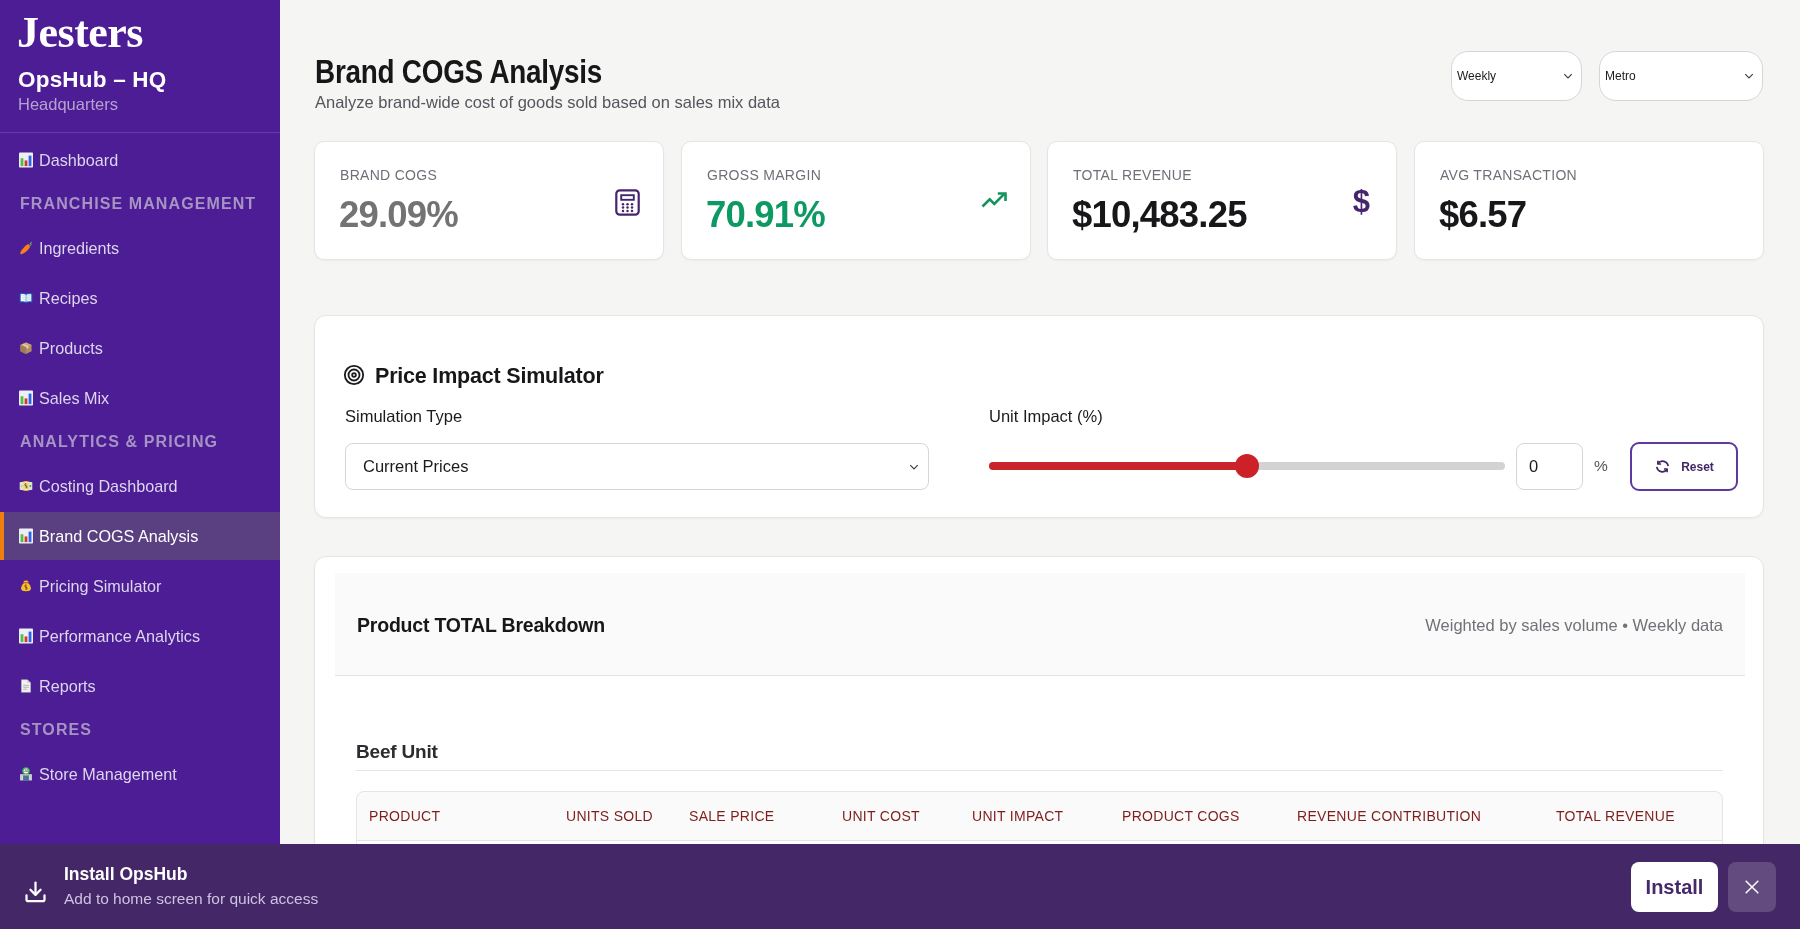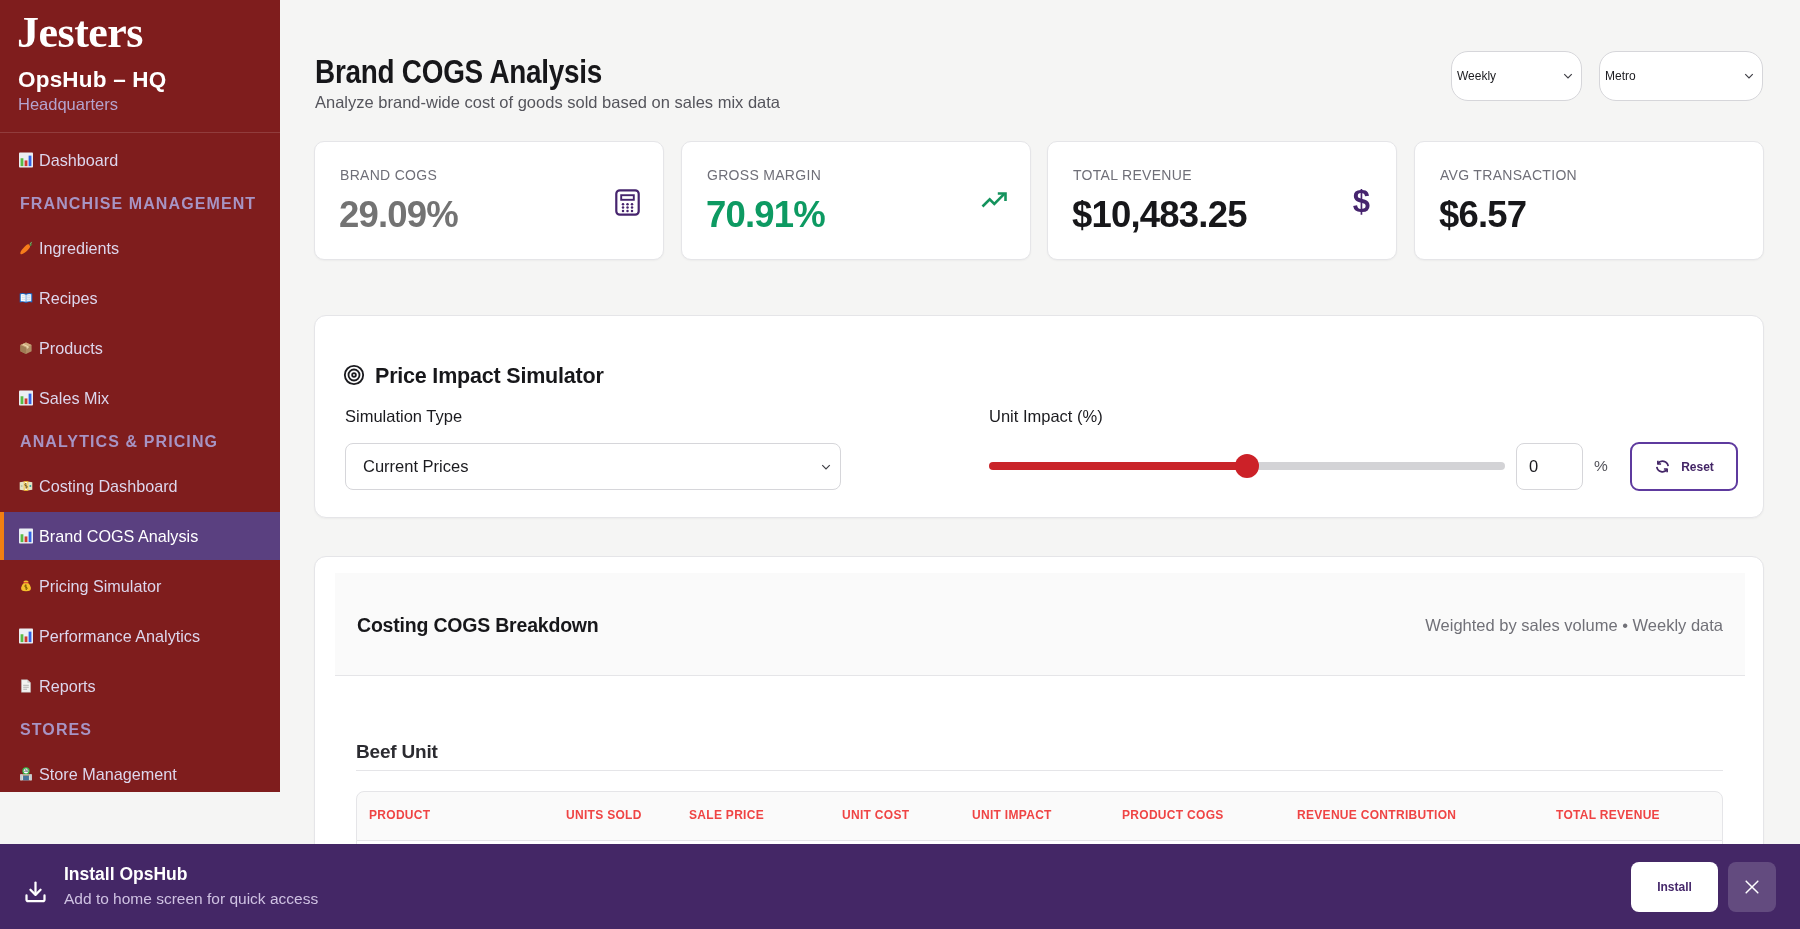--- a/index.html
+++ b/index.html
@@ -1,21 +1,21 @@
 <!DOCTYPE html>
 <html><head>
 <meta charset="utf-8">
 <style>
 * { margin:0; padding:0; box-sizing:border-box; }
 html,body { width:1800px; height:929px; overflow:hidden; }
 body { font-family:"Liberation Sans", sans-serif; background:#f5f5f4; position:relative; }
 .app { position:absolute; inset:0; width:1800px; height:929px; }
 
 
-.sidebar { position:absolute; left:0; top:0; width:280px; height:792px; background:#7f1d1d; z-index:5; }
+.sidebar { position:absolute; left:0; top:0; width:280px; height:929px; background:#4c1d95; z-index:5; }
 .logo { position:absolute; left:17px; top:7px; font-family:"Liberation Serif", serif; font-weight:700; font-size:44px; color:#fff; letter-spacing:-.5px; }
 .hub { position:absolute; left:18px; top:67px; font-size:22.5px; font-weight:700; color:#fff; letter-spacing:.2px; }
 .hq { position:absolute; left:18px; top:95px; font-size:16.5px; color:#b5a3ce; }
 .sdiv { position:absolute; left:0; top:132px; width:280px; height:1px; background:rgba(255,255,255,.14); }
 .nav { position:absolute; left:0; top:136px; width:280px; }
 .nav-item { height:48px; margin-bottom:2px; display:flex; align-items:center; padding-left:19px; color:#ddd6ec; font-size:16.2px; }
 .nav-item .ic { width:14px; height:16px; margin-right:6px; flex:0 0 auto; }
 .nav-item.active { background:#5a4080; border-left:4px solid #f07f12; padding-left:15px; color:#fff; }
 .nav-sec { height:36px; margin-bottom:2px; display:flex; align-items:center; padding-left:20px; color:#a794c4; font-size:16px; font-weight:700; letter-spacing:1.1px; }
 
@@ -33,43 +33,43 @@
 .stat { top:141px; width:350px; height:119px; }
 .stat .lbl { position:absolute; left:25px; top:25px; font-size:14px; color:#6f6f78; letter-spacing:.3px; }
 .stat .val { position:absolute; left:24px; top:52px; font-size:36.5px; font-weight:700; letter-spacing:-.8px; color:#17171a; }
 .stat .sic { position:absolute; right:24px; top:44px; }
 
 
 .sim { left:34px; top:315px; width:1450px; height:203px; border-radius:12px; }
 .sim-title { position:absolute; left:60px; top:48px; font-size:21.5px; font-weight:600; color:#17171a; letter-spacing:-.2px; }
 .sim-ticon { position:absolute; left:28px; top:48px; }
 .lab { position:absolute; font-size:16.5px; font-weight:500; color:#1b1b1f; }
-.sel2 { position:absolute; left:30px; top:127px; width:496px; height:47px; background:#fff; border:1px solid #d6d6da; border-radius:8px; display:flex; align-items:center; justify-content:space-between; padding:0 8px 0 17px; font-size:16.5px; color:#1b1b1f; }
+.sel2 { position:absolute; left:30px; top:127px; width:584px; height:47px; background:#fff; border:1px solid #d6d6da; border-radius:8px; display:flex; align-items:center; justify-content:space-between; padding:0 8px 0 17px; font-size:16.5px; color:#1b1b1f; }
 .slider { position:absolute; left:674px; top:146px; width:516px; height:8px; border-radius:4px; background:linear-gradient(to right, #c92429 0 50%, #d3d3d6 50% 100%); }
 .thumb { position:absolute; left:calc(50% - 12px); top:-8px; width:24px; height:24px; border-radius:50%; background:#cc2128; }
 .numin { position:absolute; left:1201px; top:127px; width:67px; height:47px; background:#fff; border:1px solid #d6d6da; border-radius:8px; font-size:16.5px; color:#1b1b1f; display:flex; align-items:center; padding-left:12px; }
 .pct { position:absolute; left:1279px; top:141px; font-size:15.5px; color:#55555c; }
 .reset { position:absolute; left:1315px; top:126px; width:108px; height:49px; background:#fff; border:2px solid #5e3a9e; border-radius:9px; display:flex; align-items:center; justify-content:center; gap:10px; font-size:12px; font-weight:600; color:#432566; }
 
 
 .bd { left:34px; top:556px; width:1450px; height:600px; border-radius:12px; }
 .bd-head { position:absolute; left:20px; top:16px; width:1410px; height:103px; background:#fafafa; border-bottom:1px solid #e5e5e8; }
 .bd-title { position:absolute; left:22px; top:41px; font-size:19.5px; font-weight:600; color:#17171a; letter-spacing:-.2px; }
 .bd-note { position:absolute; right:22px; top:43px; font-size:16.5px; color:#717178; }
 .grp { position:absolute; left:41px; top:184px; width:1367px; }
 .grp-name { font-size:19px; font-weight:600; color:#2b2b30; letter-spacing:-.2px; padding-bottom:7px; border-bottom:1px solid #e5e5e8; }
 .thead { margin-top:20px; height:50px; background:#fafafa; border:1px solid #e5e5e8; border-radius:8px 8px 0 0; position:relative; }
-.th { position:absolute; top:16px; font-size:12px; font-weight:700; color:#ef4444; letter-spacing:.3px; }
+.th { position:absolute; top:16px; font-size:14px; font-weight:400; color:#7f1d1d; letter-spacing:.3px; }
 
 
 .ibar { position:absolute; left:0; top:844px; width:1800px; height:85px; background:#442766; z-index:10; }
 .ibar .dl { position:absolute; left:22px; top:34px; }
 .ibar .t1 { position:absolute; left:64px; top:20px; font-size:17.5px; font-weight:700; color:#fff; }
 .ibar .t2 { position:absolute; left:64px; top:46px; font-size:15.5px; color:#cfc2e2; }
-.ibtn { position:absolute; left:1631px; top:18px; width:87px; height:50px; background:#fff; border-radius:8px; display:flex; align-items:center; justify-content:center; font-size:12px; font-weight:700; color:#46286b; }
+.ibtn { position:absolute; left:1631px; top:18px; width:87px; height:50px; background:#fff; border-radius:8px; display:flex; align-items:center; justify-content:center; font-size:20px; font-weight:700; color:#46286b; }
 .xbtn { position:absolute; left:1728px; top:18px; width:48px; height:50px; background:rgba(255,255,255,.17); border-radius:8px; display:flex; align-items:center; justify-content:center; }
 </style>
 </head>
 <body>
 <div class="app">
 <div class="main">
   <h1>Brand COGS Analysis</h1>
   <div class="sub">Analyze brand-wide cost of goods sold based on sales mix data</div>
   <div class="sel weekly">Weekly <svg class="chev" viewBox="0 0 16 16">
           <path d="M3 5.5l5 5 5-5" fill="none" stroke="#3f3f46" stroke-width="1.6"></path>
@@ -135,21 +135,21 @@
     <div class="reset"><svg width="17" height="17" viewBox="0 0 24 24" fill="none" stroke="#432566" stroke-width="2.4">
             <path d="M20 11.5a8 8 0 0 0-14.5-3.5"></path>
             <path d="M5.5 4v4.5H10" stroke-linejoin="round"></path>
             <path d="M4 12.5A8 8 0 0 0 18.5 16"></path>
             <path d="M18.5 20v-4.5H14" stroke-linejoin="round"></path>
           </svg>Reset</div>
   </div>
 
   <div class="card bd">
     <div class="bd-head">
-      <div class="bd-title">Costing COGS Breakdown</div>
+      <div class="bd-title">Product TOTAL Breakdown</div>
       <div class="bd-note">Weighted by sales volume • Weekly data</div>
     </div>
     <div class="grp">
       <div class="grp-name">Beef Unit</div>
       <div class="thead">
         <div class="th" style="left:12px">PRODUCT</div>
         <div class="th" style="left:209px">UNITS SOLD</div>
         <div class="th" style="left:332px">SALE PRICE</div>
         <div class="th" style="left:485px">UNIT COST</div>
         <div class="th" style="left:615px">UNIT IMPACT</div>

